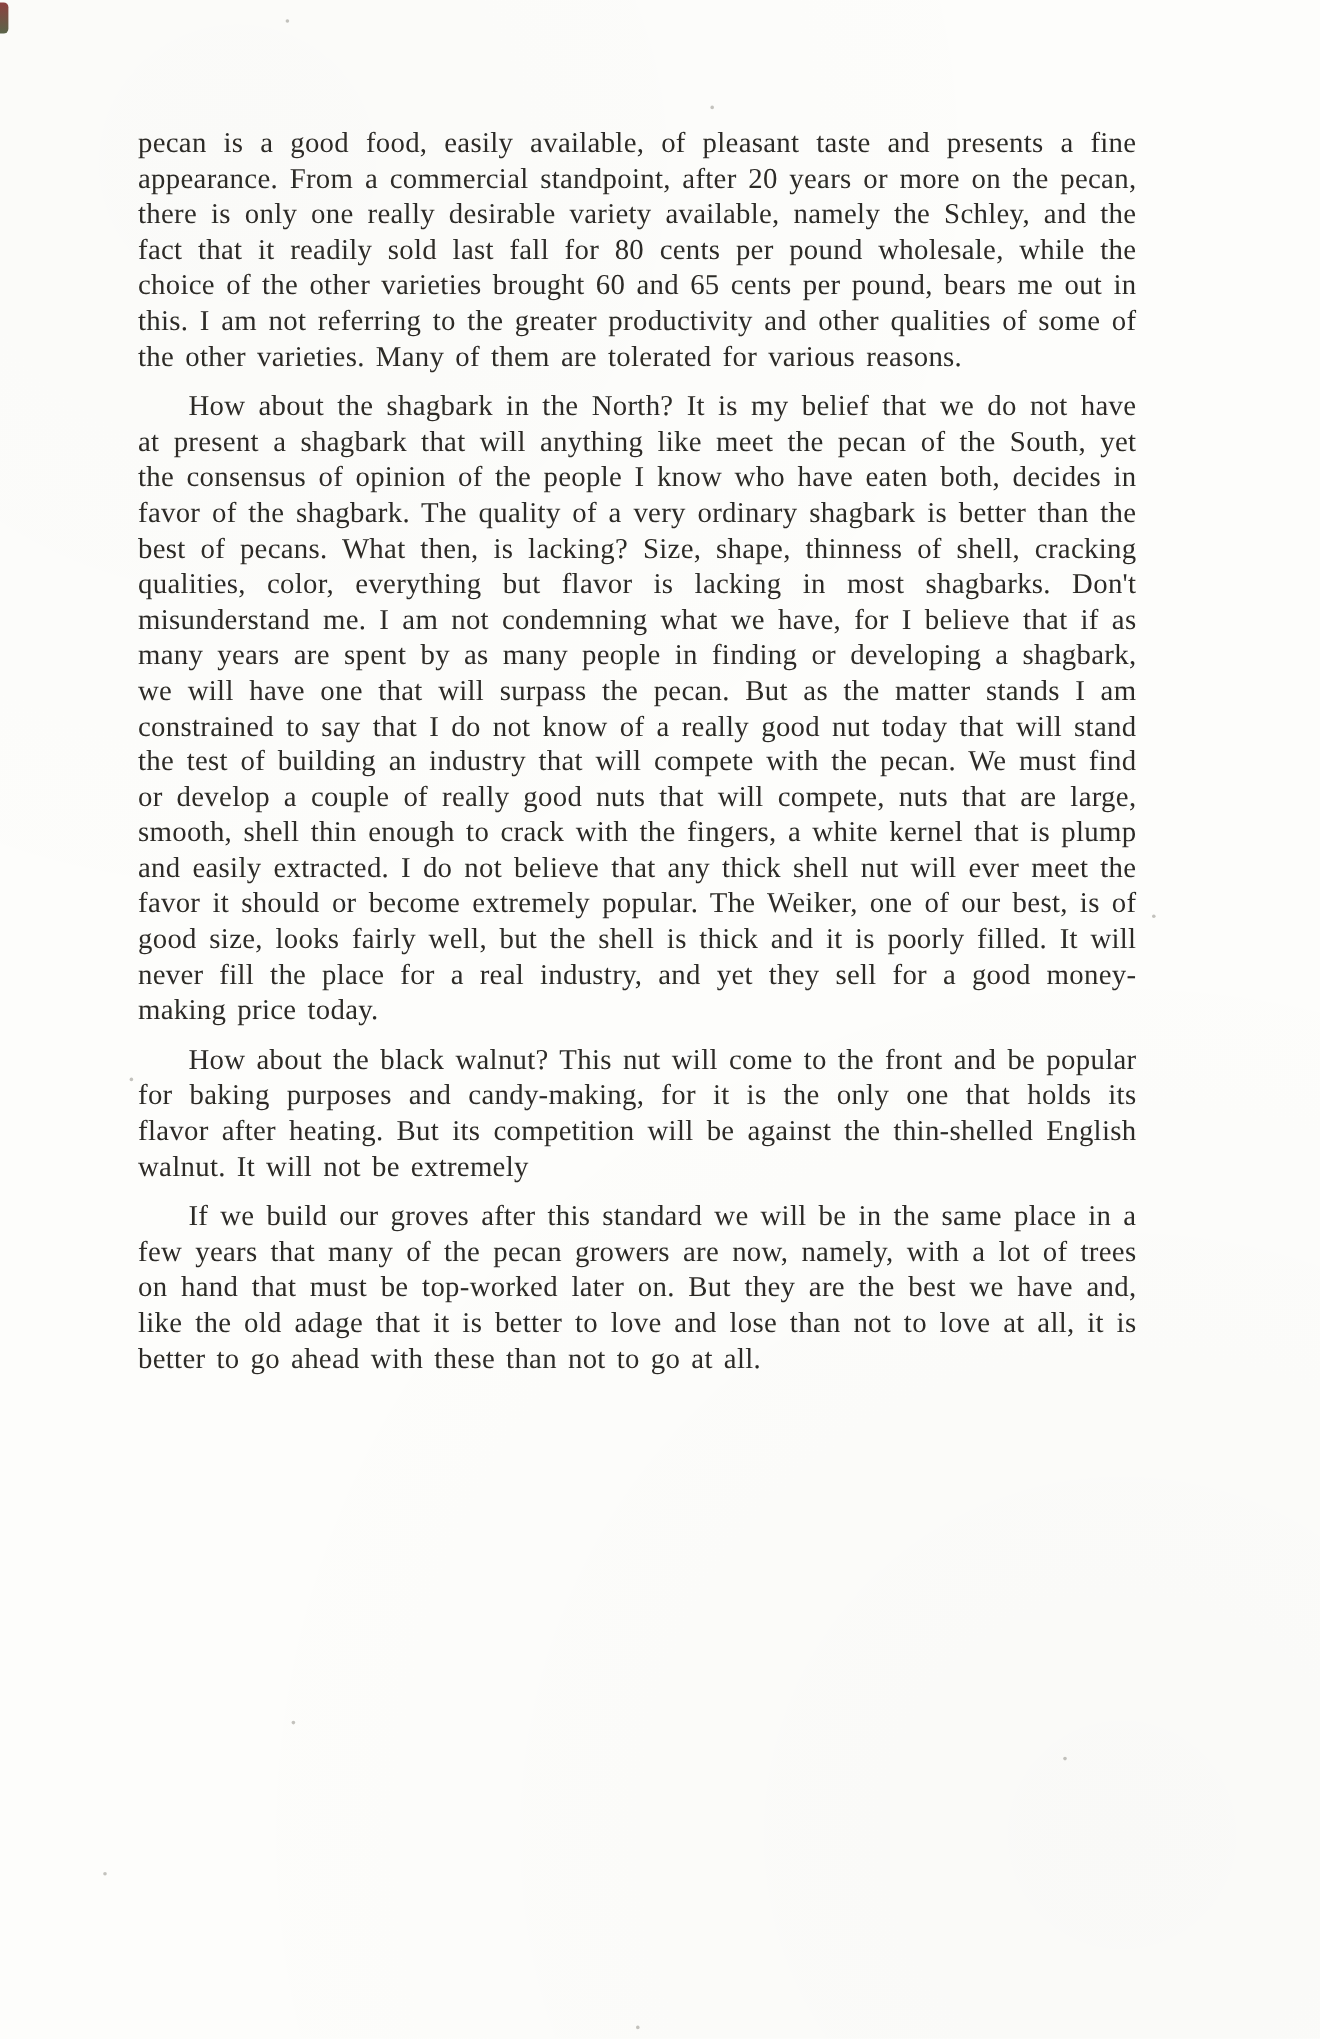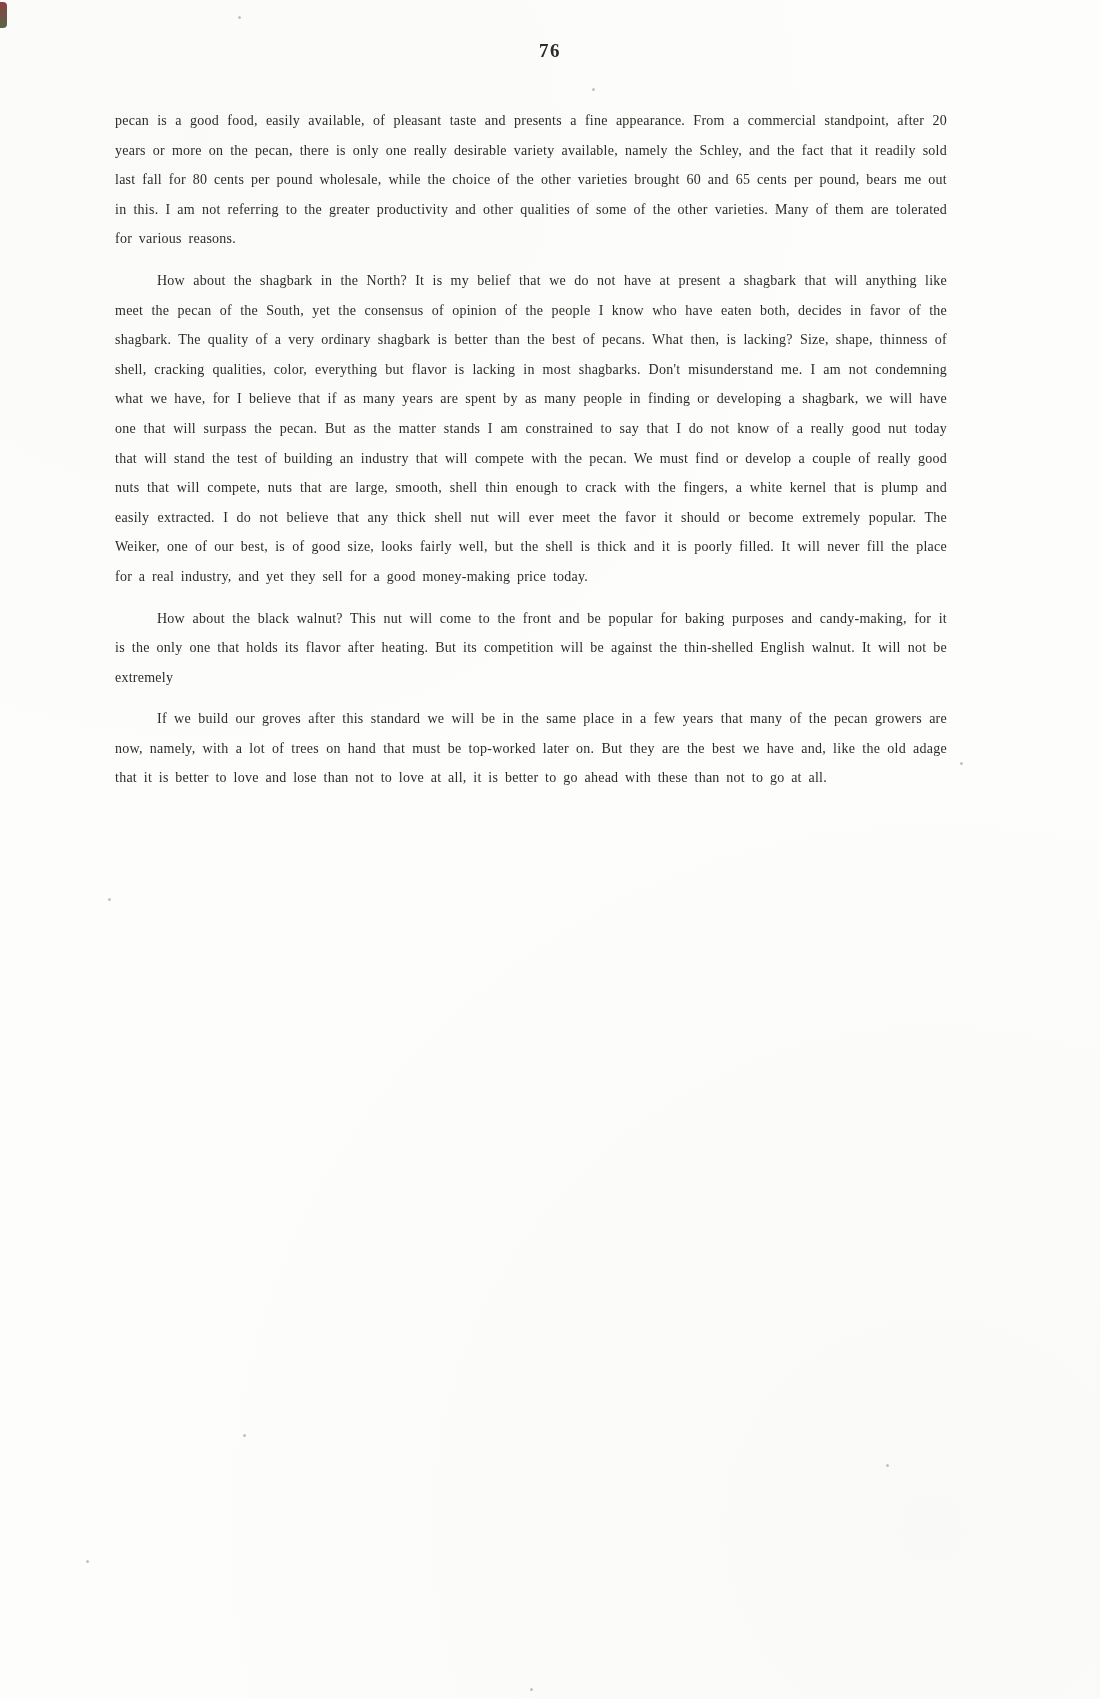--- a/index.html
+++ b/index.html
@@ -35,21 +35,21 @@
     color: #2d2b27;
   }
   .text-block {
     position: absolute;
     top: 106px;
     left: 115px;
     width: 832px;
   }
   .text-block p {
     margin: 0 0 12px 0;
-    font-size: 14px;
+    font-size: 24px;
     line-height: 29.6px;
     text-align: justify;
     word-spacing: 3px;
     letter-spacing: 0.25px;
     color: #2d2b27;
   }
   .text-block p.indent {
     text-indent: 42px;
   }
   .speck {
@@ -71,21 +71,20 @@
     opacity: 0.85;
   }
 </style>
 </head>
 <body>
 
 <div class="scan-page">
 
   <span class="edge-mark"></span>
 
-  <div class="page-number">76</div>
 
   <div class="text-block">
     <p>pecan is a good food, easily available, of pleasant taste and presents a fine appearance. From a commercial standpoint, after 20 years or more on the pecan, there is only one really desirable variety available, namely the Schley, and the fact that it readily sold last fall for 80 cents per pound wholesale, while the choice of the other varieties brought 60 and 65 cents per pound, bears me out in this. I am not referring to the greater productivity and other qualities of some of the other varieties. Many of them are tolerated for various reasons.</p>
     <p class="indent">How about the shagbark in the North? It is my belief that we do not have at present a shagbark that will anything like meet the pecan of the South, yet the consensus of opinion of the people I know who have eaten both, decides in favor of the shagbark. The quality of a very ordinary shagbark is better than the best of pecans. What then, is lacking? Size, shape, thinness of shell, cracking qualities, color, everything but flavor is lacking in most shagbarks. Don't misunderstand me. I am not condemning what we have, for I believe that if as many years are spent by as many people in finding or developing a shagbark, we will have one that will surpass the pecan. But as the matter stands I am constrained to say that I do not know of a really good nut today that will stand the test of building an industry that will compete with the pecan. We must find or develop a couple of really good nuts that will compete, nuts that are large, smooth, shell thin enough to crack with the fingers, a white kernel that is plump and easily extracted. I do not believe that any thick shell nut will ever meet the favor it should or become extremely popular. The Weiker, one of our best, is of good size, looks fairly well, but the shell is thick and it is poorly filled. It will never fill the place for a real industry, and yet they sell for a good money-making price today.</p>
     <p class="indent">How about the black walnut? This nut will come to the front and be popular for baking purposes and candy-making, for it is the only one that holds its flavor after heating. But its competition will be against the thin-shelled English walnut. It will not be extremely</p>
     <p class="indent">If we build our groves after this standard we will be in the same place in a few years that many of the pecan growers are now, namely, with a lot of trees on hand that must be top-worked later on. But they are the best we have and, like the old adage that it is better to love and lose than not to love at all, it is better to go ahead with these than not to go at all.</p>
   </div>
 
   <span class="speck" style="left:238px; top:16px"></span>
   <span class="speck" style="left:592px; top:88px"></span>

